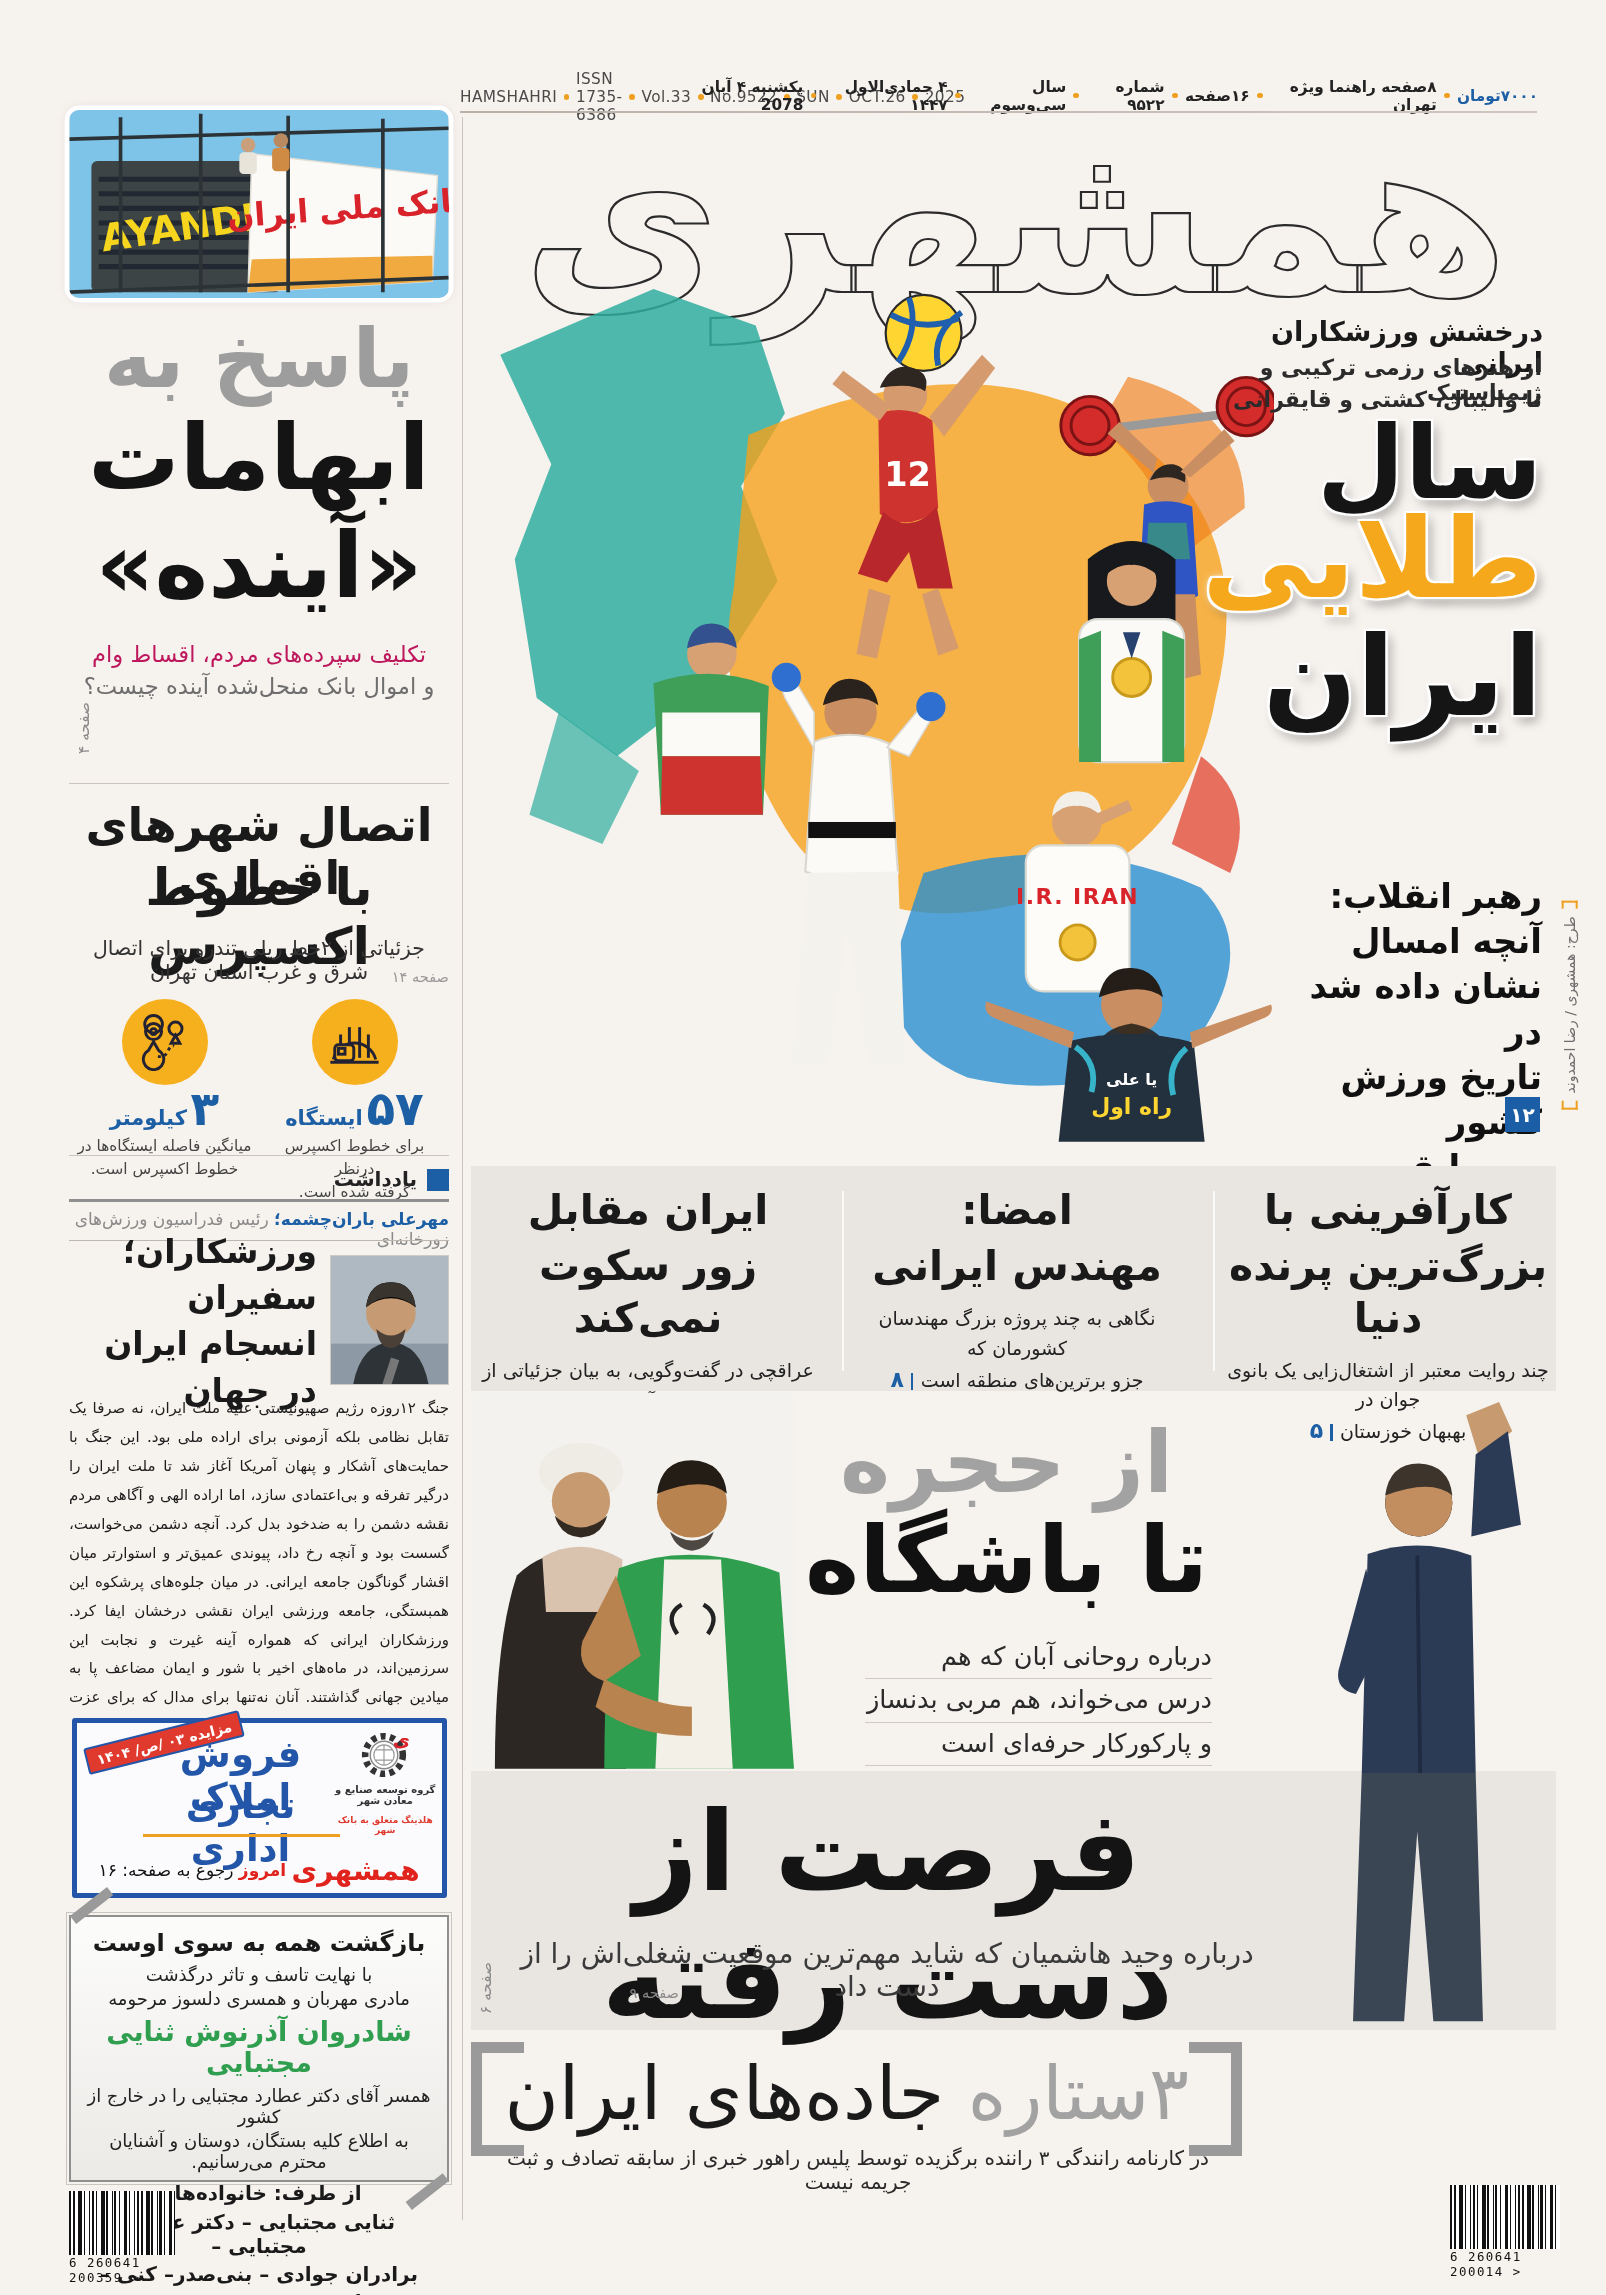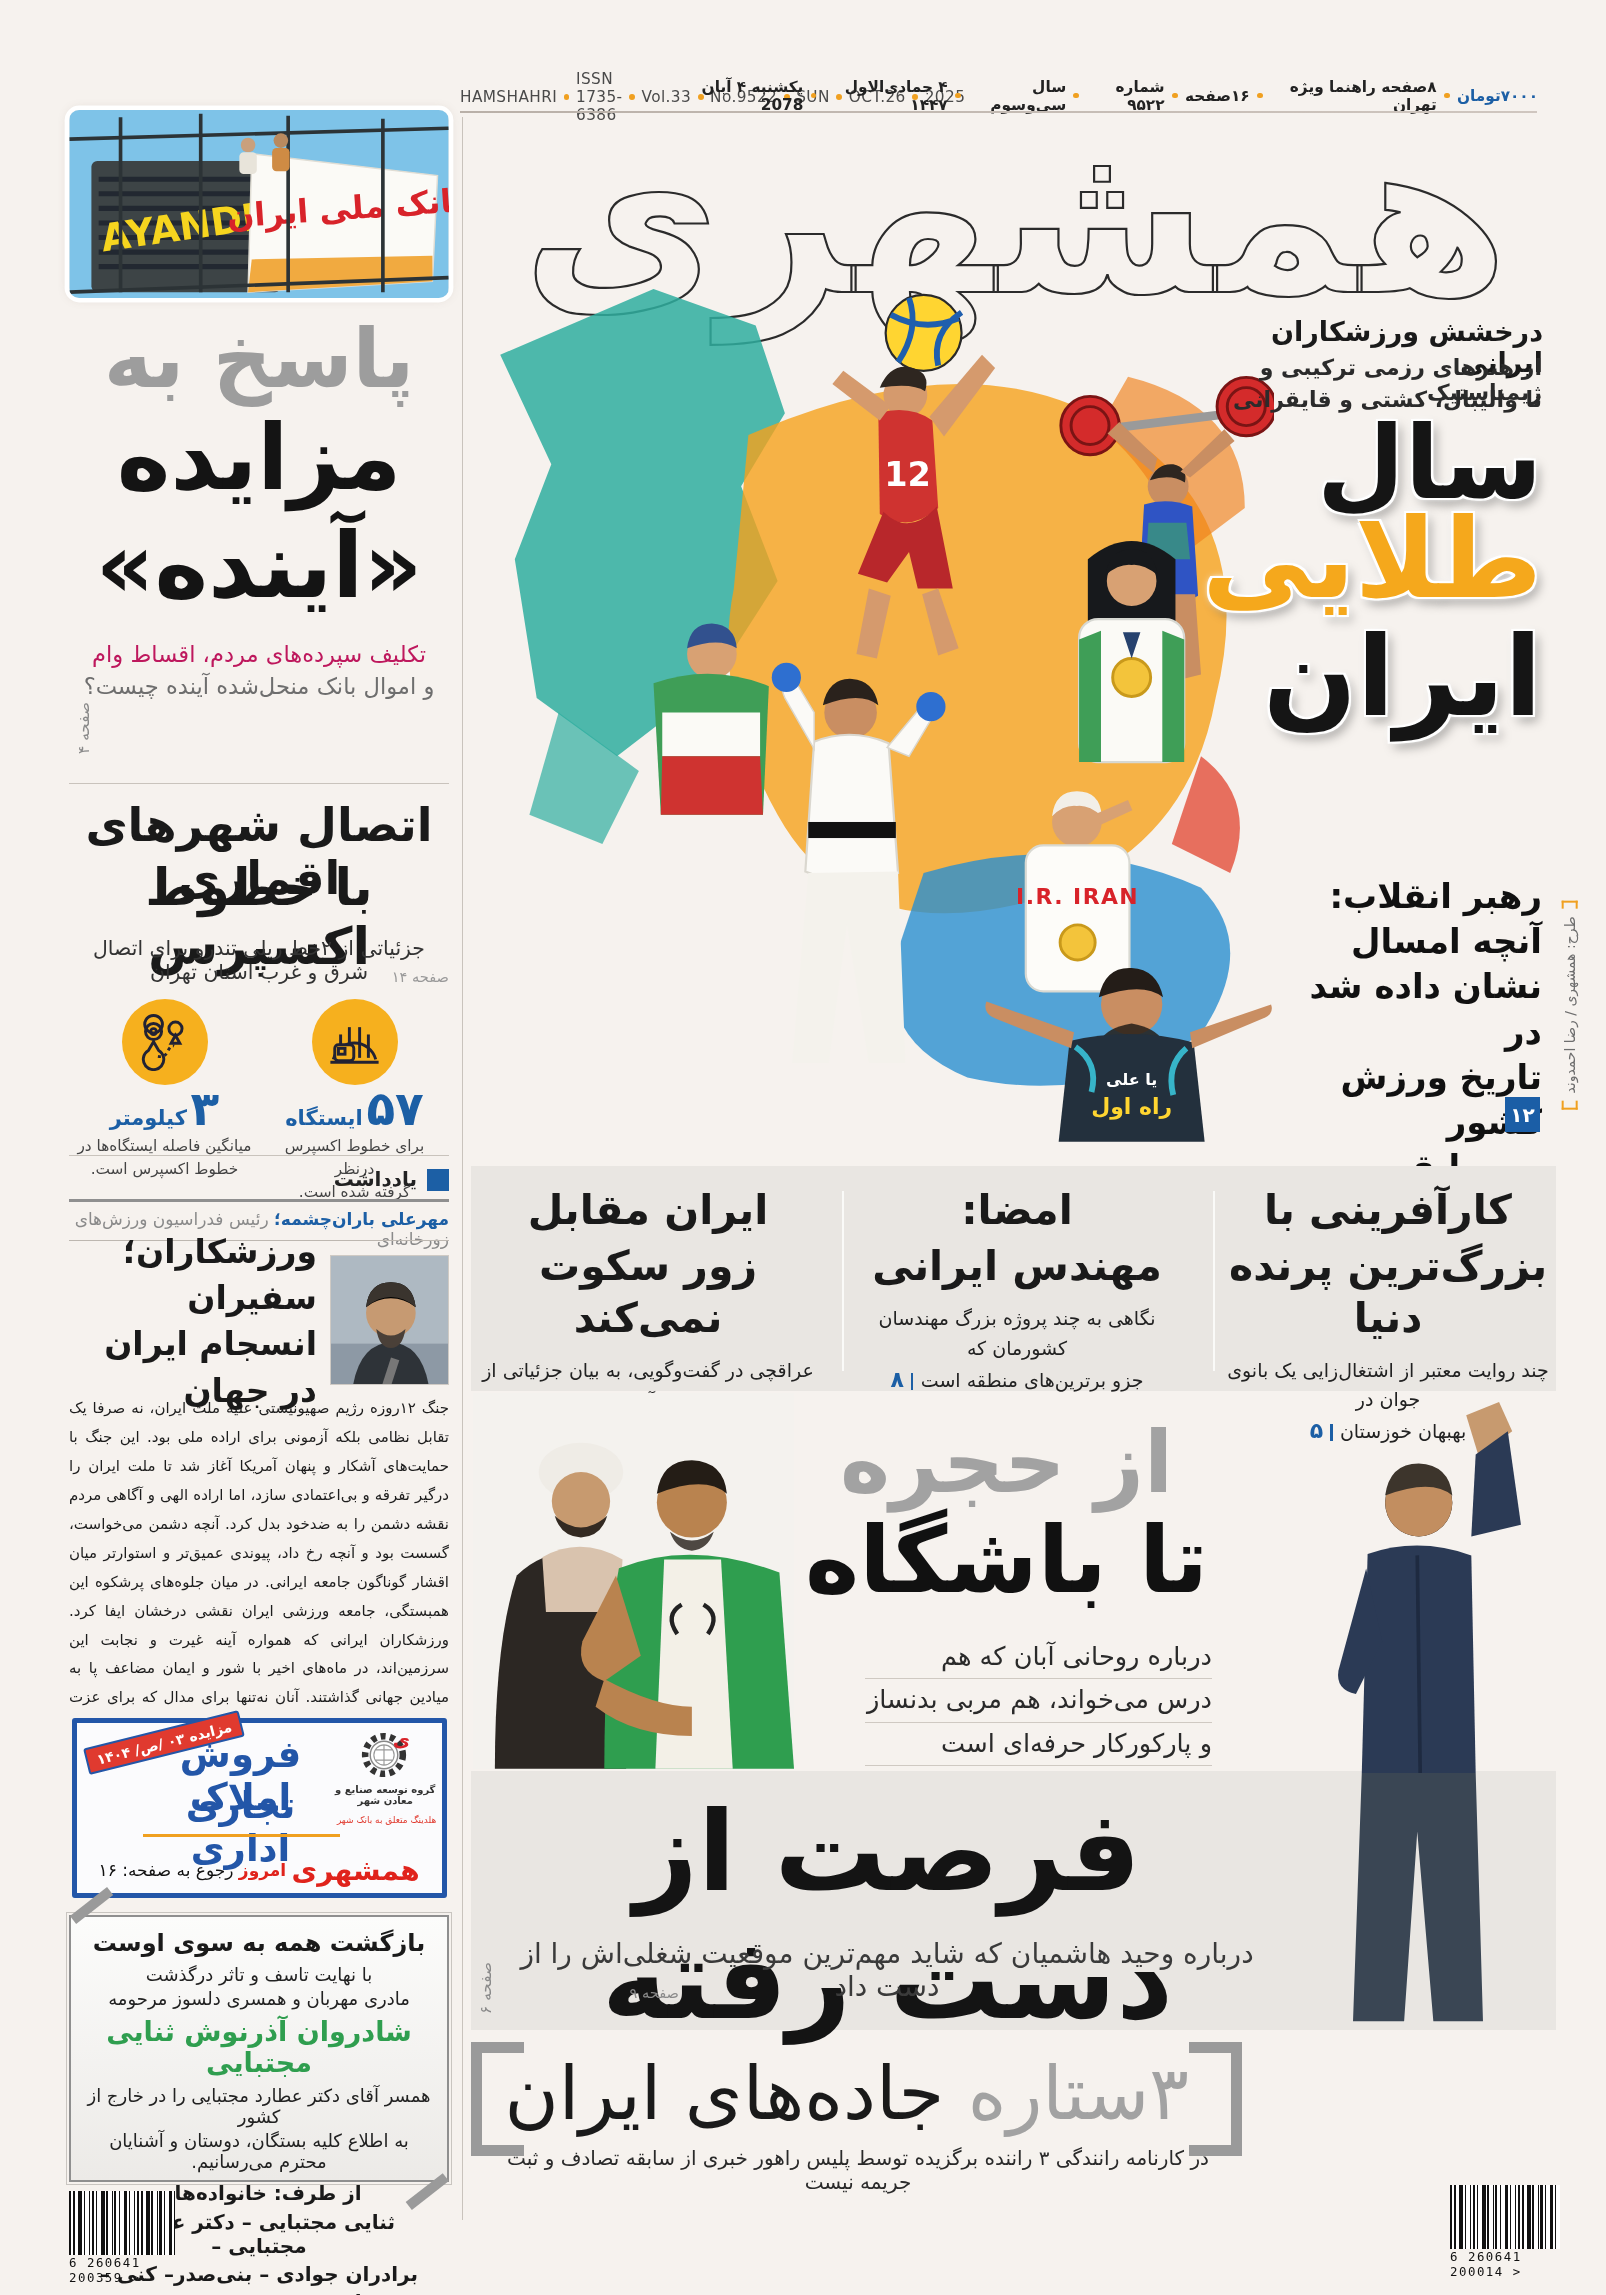--- a/index.html
+++ b/index.html
@@ -70,21 +70,21 @@
     text-align:justify;color:#1d1d1d;overflow:hidden;}
 
   
   .ad-box{left:72px;top:1718px;width:375px;height:180px;background:#fbfbfd;border:5.1px solid #2356a8;border-radius:2.9px;}
   .ad-badge{position:absolute;left:7.3px;top:5.8px;transform:rotate(-14deg);background:#e03a2f;color:#fff;
     font-size:14px;font-weight:bold;padding:3.7px 8.8px;border:2.2px solid #2356a8;border-radius:2.9px;white-space:nowrap;}
   .ad-title1{position:absolute;right:110px;top:10.2px;width:183px;text-align:center;font-size:37px;font-weight:bold;color:#2356a8;}
   .ad-title2{position:absolute;right:110px;top:61px;width:183px;text-align:center;font-size:37px;font-weight:bold;color:#2356a8;}
   .ad-underline{position:absolute;right:102px;top:111px;width:197px;height:2.9px;background:#f0a020;}
   .ad-org{position:absolute;right:5.8px;top:61px;width:102px;text-align:center;font-size:10px;color:#333;font-weight:bold;}
-  .ad-orgsub{position:absolute;right:5.8px;top:92px;width:102px;text-align:right;font-size:9px;color:#e03a2f;font-weight:normal;}
+  .ad-orgsub{position:absolute;right:5.8px;top:92px;width:102px;text-align:center;font-size:9px;color:#e03a2f;font-weight:bold;}
   .ad-bottom{position:absolute;right:7.3px;bottom:5.8px;width:351px;text-align:center;font-size:17px;color:#111;}
   .ad-brand{color:#e0231c;font-weight:bold;font-size:28px;vertical-align:middle;letter-spacing:-0.7px;}
   .ad-today{color:#e0231c;font-weight:bold;}
 
   
   .obit{left:69px;top:1915px;width:380px;height:267px;background:linear-gradient(180deg,#fcfcfb,#eceae7);
     border:2.9px solid #8f8f8f;outline:1.5px solid #c9c5c0;outline-offset:2.2px;padding:10.2px 13px;text-align:center;}
   .obit-corner1{position:absolute;left:-1.5px;top:-1.5px;width:47px;height:10.2px;background:#9a9a9a;transform:rotate(-38deg);transform-origin:left top;}
   .obit-corner2{position:absolute;right:-1.5px;bottom:-1.5px;width:47px;height:10.2px;background:#9a9a9a;transform:rotate(-38deg);transform-origin:right bottom;}
   .obit-h{font-size:24px;font-weight:bold;margin-top:1.5px;}
@@ -232,21 +232,21 @@
       <g>
         <circle cx="245" cy="48" r="10" fill="#caa07c"></circle>
           <rect x="233" y="58" width="24" height="30" rx="6" fill="#e8e4da"></rect>
         <circle cx="290" cy="42" r="10" fill="#b98a5f"></circle>
           <rect x="278" y="52" width="24" height="32" rx="6" fill="#cf8b44"></rect>
       </g>
     </svg>
   </div>
 
   <div class="abs lead-kicker center rtl">پاسخ به</div>
-  <div class="abs lead-t1 center rtl">مزایده</div>
+  <div class="abs lead-t1 center rtl">ابهامات</div>
   <div class="abs lead-t2 center rtl">«آینده»</div>
   <div class="abs lead-s1 center rtl">تکلیف سپرده‌های مردم، اقساط وام</div>
   <div class="abs lead-s2 center rtl">و اموال بانک منحل‌شده آینده چیست؟</div>
   <div class="abs lead-page">
     <span class="vlabel" style="display:inline-block">صفحه ۴</span>
   </div>
 
   <div class="abs hr-left" style="top:783px"></div>
 
   <div class="abs exp-t1 center rtl">اتصال شهرهای اقماری</div>

